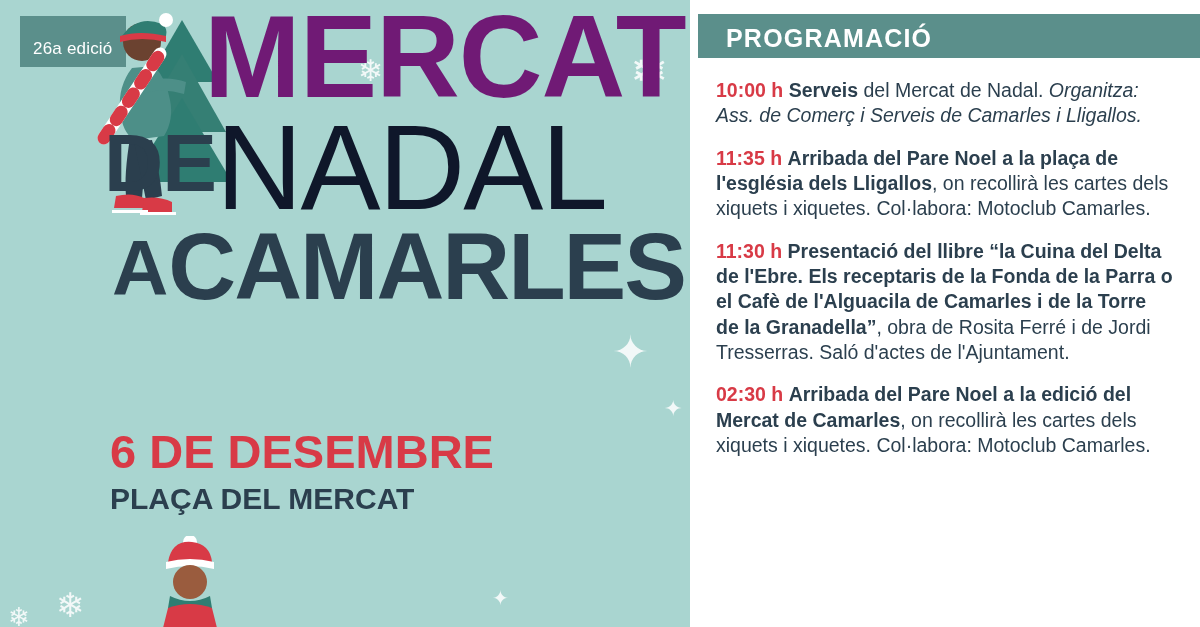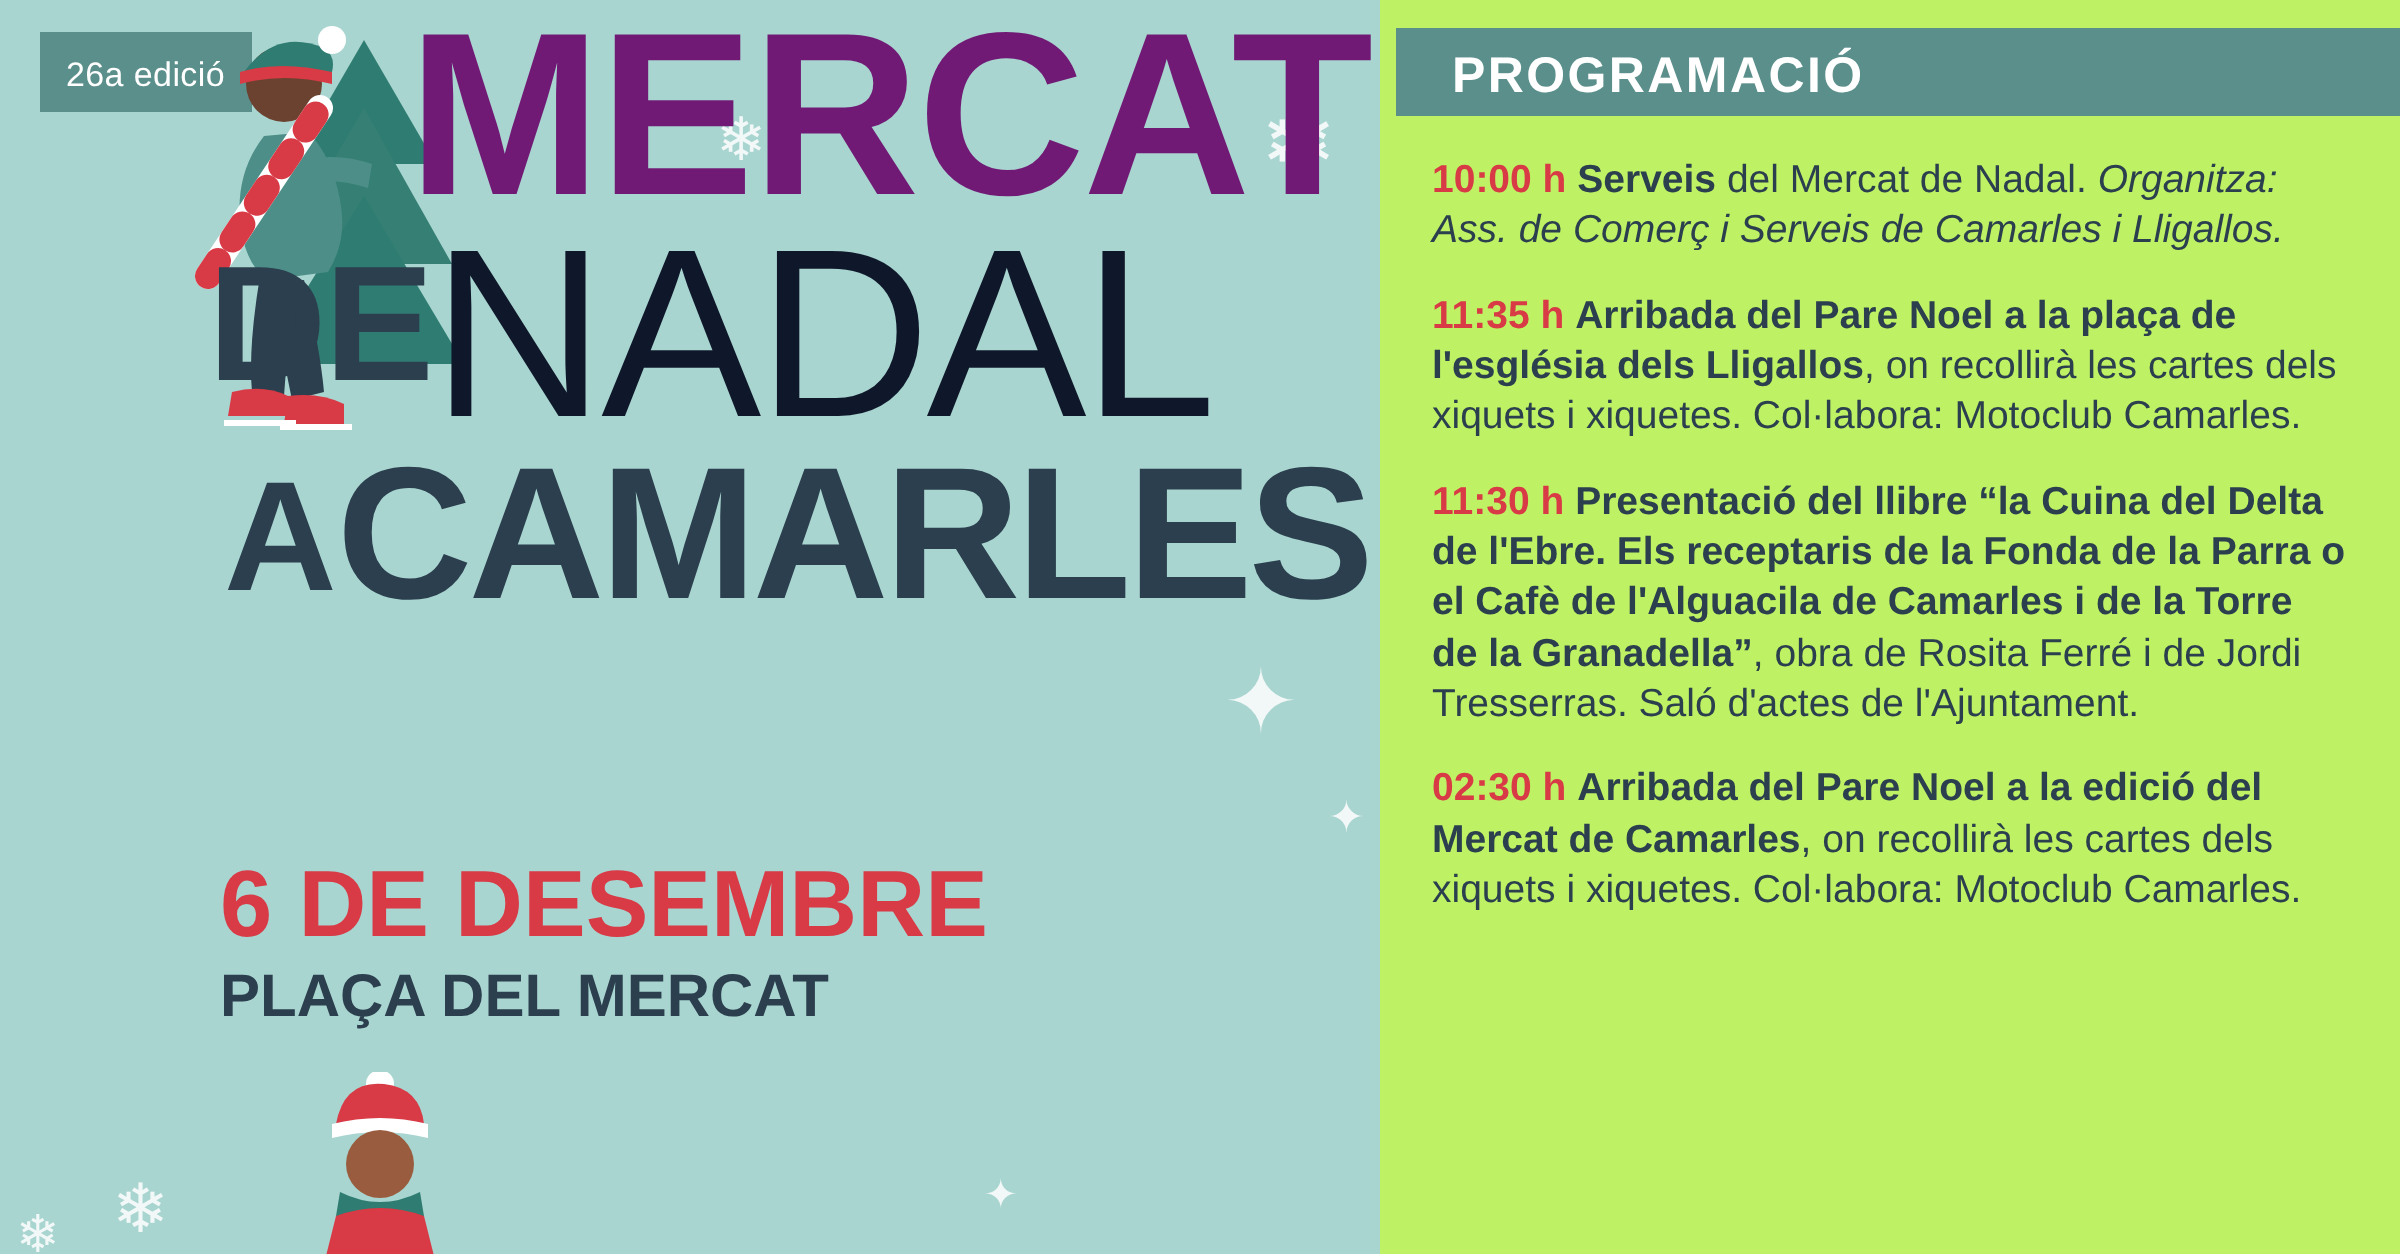--- a/index.html
+++ b/index.html
@@ -36,21 +36,21 @@
     width: 690px; height: 627px;
   }
 
   .edition-badge {
     position: absolute;
     left: 20px; top: 16px;
     background: #5b8f8b;
     color: #ffffff;
     font-size: 17px;
     font-weight: 400;
-    padding: 12px 13px 8px 13px;
+    padding: 23px 13px 8px 13px;
     letter-spacing: .2px;
     white-space: nowrap;
   }
 
   .title-block {
     position: absolute;
     left: 96px;
     top: 4px;
     width: 590px;
   }
@@ -142,21 +142,21 @@
     top: 536px;
     width: 120px;
     height: 95px;
   }
 
   
   .right {
     position: absolute;
     left: 690px; top: 0;
     width: 510px; height: 627px;
-    background: #bef264;
+    background: #ffffff;
   }
   .prog-header {
     position: absolute;
     left: 8px;
     top: 14px;
     width: 502px;
     height: 44px;
     background: #5b8f8b;
   }
   .prog-header span {

